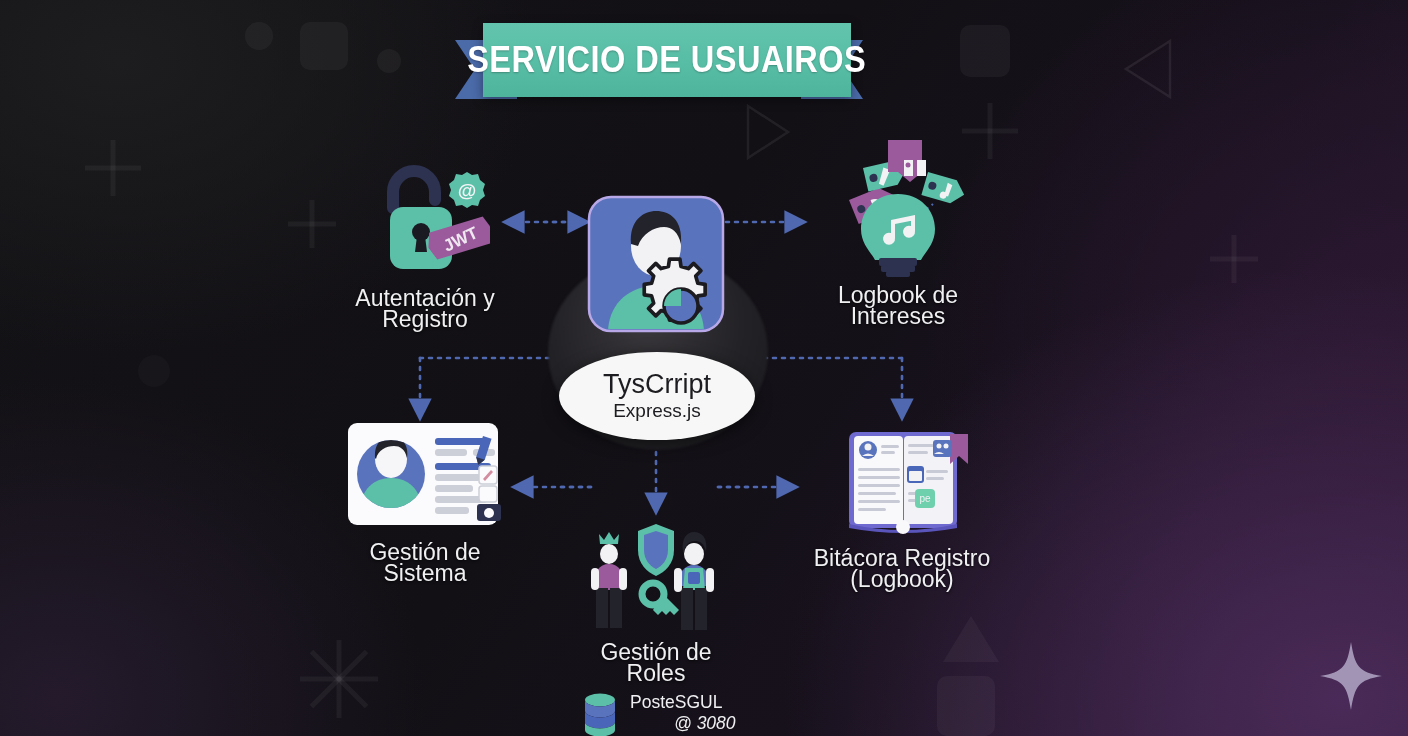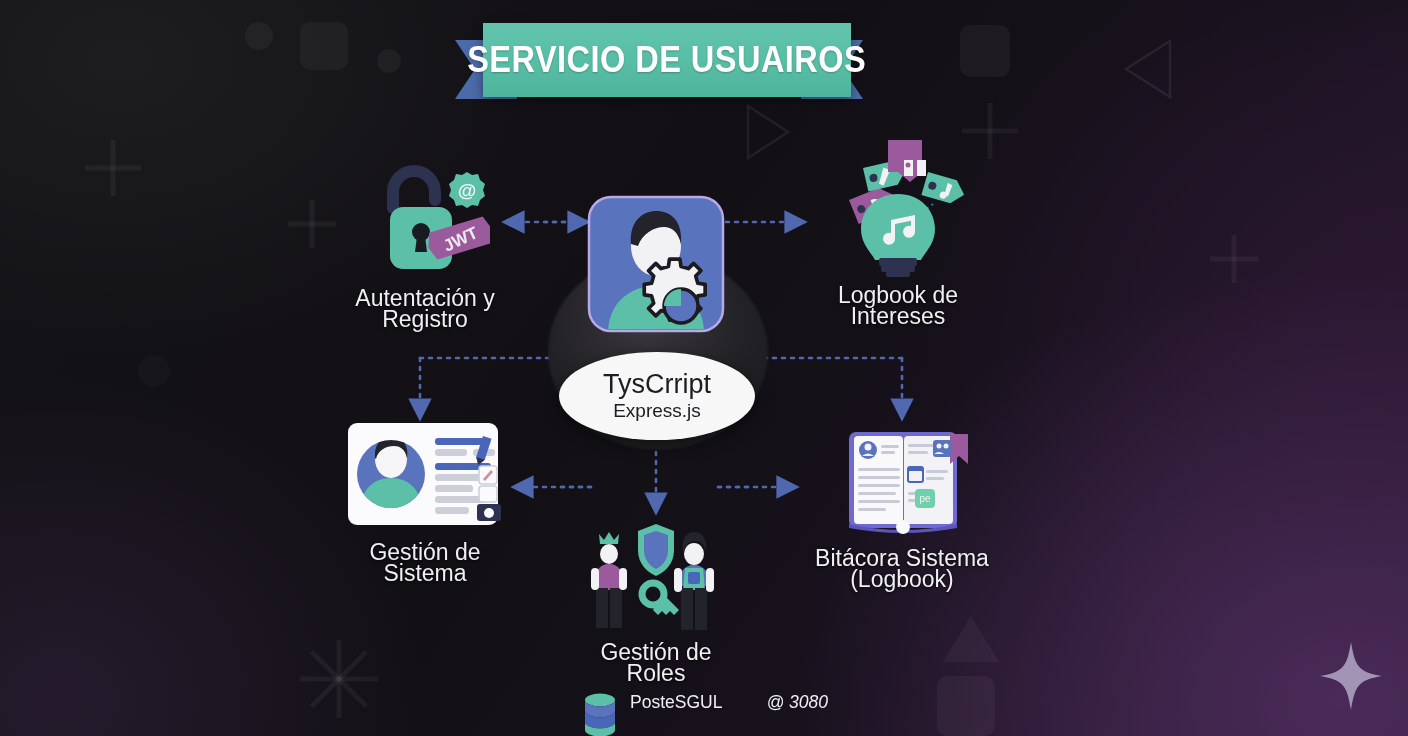--- a/index.html
+++ b/index.html
@@ -85,21 +85,21 @@
     box-shadow: 0 4px 16px rgba(0,0,0,0.55);
   }
   #center-title { color: #1d1c20; font-size: 27px; line-height: 29px; }
   #center-sub   { color: #1d1c20; font-size: 19px; line-height: 23px; }
 
   
   #connectors { position: absolute; left: 0; top: 0; width: 1408px; height: 736px; }
 
   
   #db-node { position: absolute; left: 583px; top: 692px; display: flex; align-items: flex-start; gap: 13px; }
-  #db-text { display: flex; }
+  #db-text { display: flex; flex-direction: column; }
   #db-name { color: #f0f0f2; font-size: 17.5px; line-height: 21px; }
   #db-port { color: #f0f0f2; font-size: 17.5px; line-height: 21px; padding-left: 44px; font-style: italic; }
 </style>
 </head>
 <body>
 
 <div id="stage">
 
   <div class="deco deco-circle" style="left:245px;top:22px;width:28px;height:28px;"></div>
   <div class="deco deco-square" style="left:300px;top:22px;width:48px;height:48px;"></div>
@@ -313,21 +313,21 @@
           <circle cx="119" cy="22" r="2.5" fill="#f2f2f4"></circle>
         <path d="M107 30 q5 -4 10 0 z" fill="#f2f2f4"></path>
         <rect x="80" y="42" width="17" height="17" rx="3" fill="#4a66b8"></rect>
         <rect x="82" y="47" width="13" height="10" rx="1" fill="#f2f2f4"></rect>
         <rect x="88" y="65" width="20" height="19" rx="4" fill="#6fd0ae"></rect>
         <text x="98" y="78" font-size="10" fill="#f2f2f4" text-anchor="middle" font-family="Liberation Sans, sans-serif">pe</text>
         <path d="M22 100 q54 12 108 0 L130 104 q-54 10 -108 0 Z" fill="#5a55bb"></path>
         <circle cx="76" cy="103" r="7" fill="#f9f9fc"></circle>
       </svg>
     </div>
-    <div class="node-label" style="margin-top:12px;">Bitácora Sistema
+    <div class="node-label" style="margin-top:12px;">Bitácora Registro
 (Logbook)</div>
   </div>
 
   <div class="node" style="left:586px;top:520px;width:140px;">
     <div class="node-art" style="width:140px;height:112px;">
       <svg width="140" height="112" viewBox="0 0 140 112">
         <g transform="translate(10,6)">
           <path d="M3 8 L8 14 L13 6 L18 14 L23 8 L22 18 L4 18 Z" fill="#5cc0a8"></path>
           <ellipse cx="13" cy="28" rx="9" ry="10" fill="#f2f2f4"></ellipse>
           <path d="M13 38 C3 38 -2 46 -2 58 L28 58 C28 46 23 38 13 38 Z" fill="#9a5a9c"></path>

